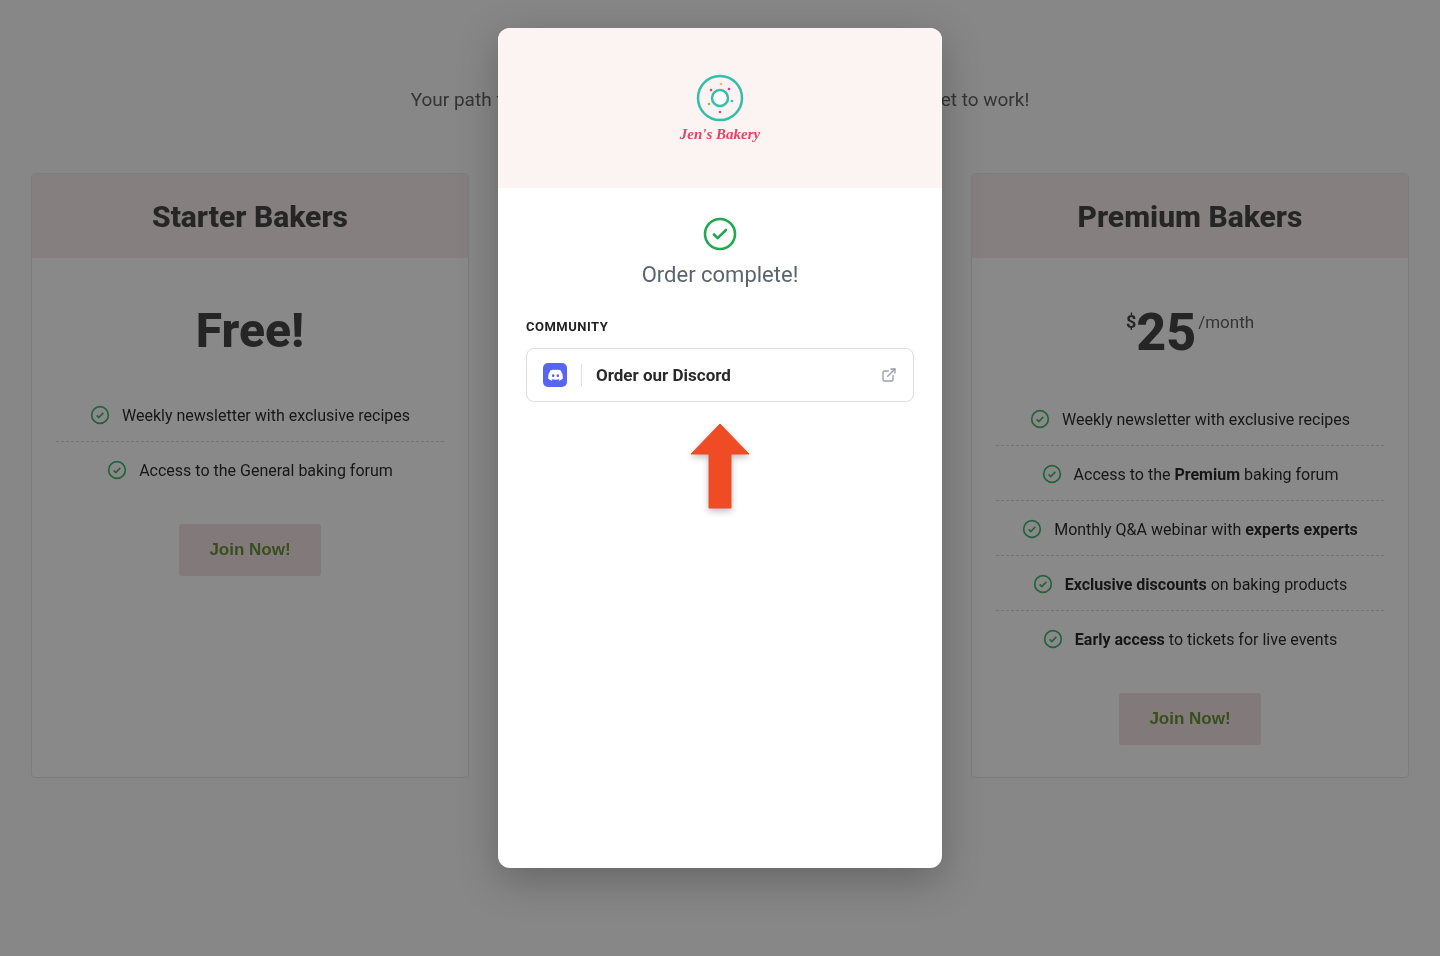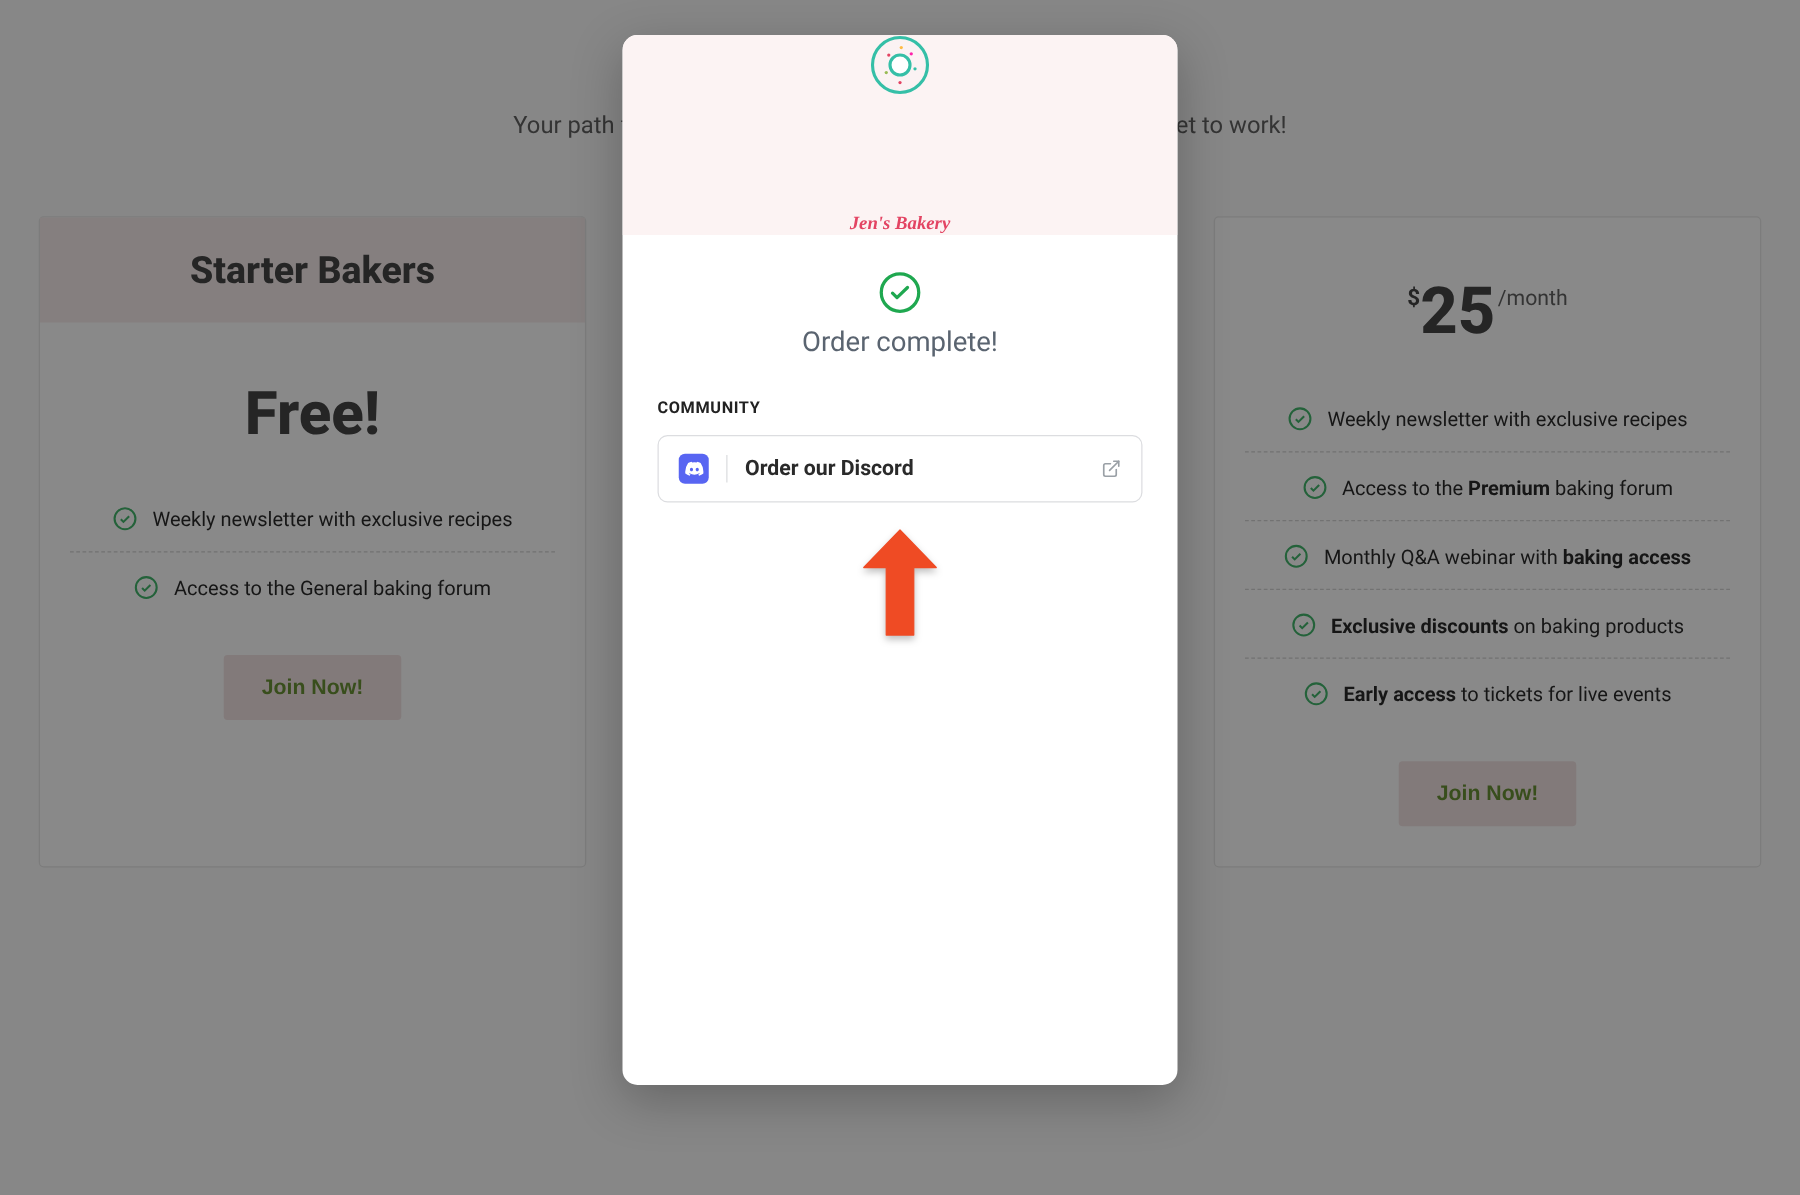--- a/index.html
+++ b/index.html
@@ -18,21 +18,21 @@
   .plan-price .per { font-size: 17px; color: #444; vertical-align: 22px; margin-left: 2px; }
   .features { list-style: none; padding: 0 24px; margin-bottom: 28px; }
   .feature { display: flex; align-items: center; justify-content: center; gap: 12px; padding: 18px 0 16px; border-bottom: 1px dashed #ccc; font-size: 16px; color: #000000; text-align: center; }
   .feature:last-child { border-bottom: none; }
   .check-icon { width: 20px; height: 20px; flex-shrink: 0; }
   .join-btn { display: block; margin: 0 auto 32px; background: #f0dede; border: none; padding: 16px 30px; font-size: 17px; font-weight: 700; color: #4d7c0f; border-radius: 3px; cursor: pointer; }
   .feature b { font-weight: 700; }
 
   .overlay { position: absolute; inset: 0; background: rgba(40,40,40,0.55); display: flex; justify-content: center; align-items: flex-start; padding-top: 28px; }
   .modal { width: 444px; height: 840px; background: #fff; border-radius: 12px; overflow: hidden; box-shadow: 0 12px 40px rgba(0,0,0,0.25); }
-  .modal-header { height: 160px; background: #fcf3f3; display: flex; align-items: center; justify-content: space-between; flex-direction: column; gap: 4px; }
+  .modal-header { height: 160px; background: #fcf3f3; display: flex; align-items: center; justify-content: center; flex-direction: column; gap: 4px; }
   .donut-logo { width: 48px; height: 48px; }
   .brand-name { font-family: cursive; font-style: italic; font-weight: 700; font-size: 15px; color: #e34463; }
   .modal-body { padding: 28px 28px 0; }
   .success-icon-wrap { display:flex; justify-content:center; margin-bottom: 10px; }
   .success-circle { width: 36px; height: 36px; }
   .order-complete { text-align: center; font-size: 22px; color: #5a6470; margin-bottom: 32px; }
   .section-label { font-size: 13px; font-weight: 700; letter-spacing: 0.5px; color: #222; margin-bottom: 14px; }
   .community-link { display: flex; align-items: center; border: 1px solid #dcdde0; border-radius: 8px; padding: 14px 16px; cursor: pointer; }
   .discord-box { width: 24px; height: 24px; border-radius: 5px; background: #5865F2; display:flex; align-items:center; justify-content:center; margin-right: 14px; }
   .discord-glyph { width: 15px; height: 12px; }
@@ -72,20 +72,23 @@
             </svg>
           <span>Access to the General baking forum</span>
         </li>
       </ul>
       <button class="join-btn">Join Now!</button>
     </div>
 
     <div class="plan-card hidden-middle"></div>
 
     <div class="plan-card">
+      <div class="plan-header">
+        <div class="plan-title">Premium Bakers</div>
+      </div>
       <div class="plan-price">
         <span class="currency">$</span><span class="amount-num">25</span><span class="per">/month</span>
       </div>
       <ul class="features">
         <li class="feature">
           <svg class="check-icon" viewBox="0 0 24 24" fill="none" stroke="#1fa850" stroke-width="2">
               <circle cx="12" cy="12" r="10"></circle>
               <path d="M8 12.5l2.5 2.5L16 9.5"></path>
             </svg>
           <span>Weekly newsletter with exclusive recipes</span>
@@ -95,21 +98,21 @@
               <circle cx="12" cy="12" r="10"></circle>
               <path d="M8 12.5l2.5 2.5L16 9.5"></path>
             </svg>
           <span><span>Access to the </span><b>Premium</b><span> baking forum</span></span>
         </li>
         <li class="feature">
           <svg class="check-icon" viewBox="0 0 24 24" fill="none" stroke="#1fa850" stroke-width="2">
               <circle cx="12" cy="12" r="10"></circle>
               <path d="M8 12.5l2.5 2.5L16 9.5"></path>
             </svg>
-          <span><span>Monthly Q&amp;A webinar with </span><b>baking access</b><span></span></span>
+          <span><span>Monthly Q&amp;A webinar with </span><b>experts experts</b><span></span></span>
         </li>
         <li class="feature">
           <svg class="check-icon" viewBox="0 0 24 24" fill="none" stroke="#1fa850" stroke-width="2">
               <circle cx="12" cy="12" r="10"></circle>
               <path d="M8 12.5l2.5 2.5L16 9.5"></path>
             </svg>
           <span><span></span><b>Exclusive discounts</b><span> on baking products</span></span>
         </li>
         <li class="feature">
           <svg class="check-icon" viewBox="0 0 24 24" fill="none" stroke="#1fa850" stroke-width="2">

